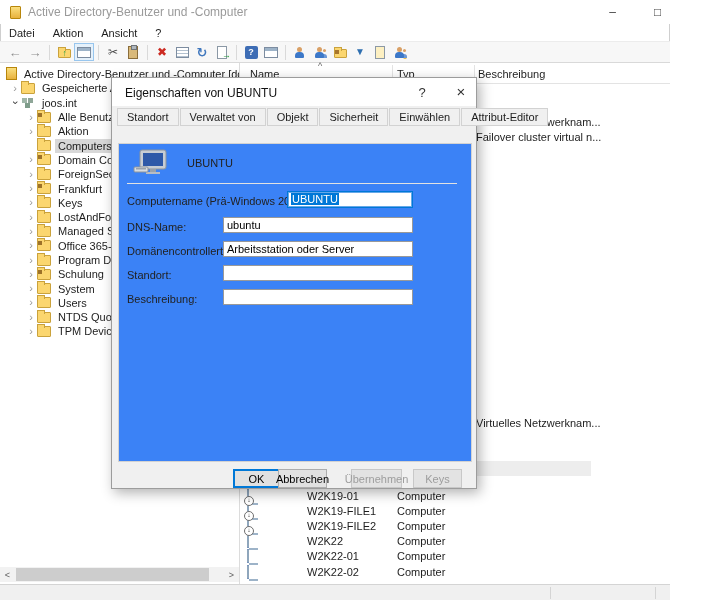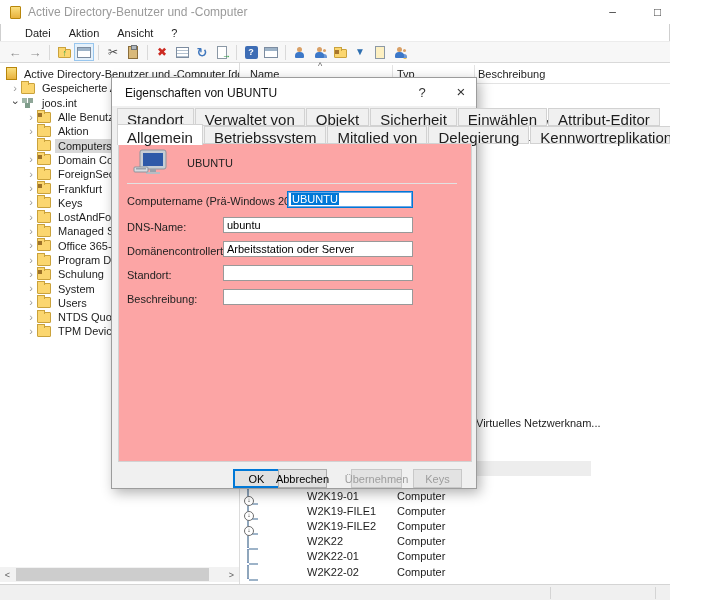--- a/index.html
+++ b/index.html
@@ -9,21 +9,21 @@
     font-family:"Liberation Sans","DejaVu Sans",sans-serif;
     background:#fff; box-shadow: inset 0 0 0 1px #cfcfcf;
   }
   
   .titlebar { position:absolute; left:0; top:0; width:726px; height:24px; background:#fff; display:flex; align-items:center; }
   .ic-console { width:11px; height:13px; margin-left:10px; background:linear-gradient(#fadf7e,#e8b23d); border:1px solid #b8860b; border-radius:1px; flex:none; }
   .title-text { margin-left:7px; font-size:12px; color:#9a9a9a; white-space:nowrap; }
   .win-controls { position:absolute; right:1px; top:0; height:24px; display:flex; }
   .win-btn { width:45px; height:24px; display:flex; align-items:center; justify-content:center; font-size:12px; color:#444; }
   
-  .menubar { position:absolute; left:0; top:24px; width:726px; height:17px; display:flex; align-items:center; font-size:11px; color:#1d1d1d; padding-left:16px; }
+  .menubar { position:absolute; left:0; top:24px; width:726px; height:17px; display:flex; align-items:center; font-size:11px; color:#1d1d1d; padding-left:0; }
   .menu-item { padding:1px 9px; }
   
   .toolbar { position:absolute; left:0; top:41px; width:726px; height:22px; background:#f7f7f7; border-top:1px solid #ececec; border-bottom:1px solid #d9d9d9; display:flex; align-items:center; padding-left:5px; }
   .tb-sep { width:1px; height:15px; background:#d9d9d9; margin:0 4px; flex:none; }
   .tb-btn { width:20px; height:18px; display:flex; align-items:center; justify-content:center; position:relative; flex:none; }
   .tb-btn.active { border:1px solid #98c6ee; background:#e5f1fb; }
   .g-arrow { font-size:13px; color:#8f8f8f; font-weight:bold; line-height:1; }
   .g-cut { font-size:12px; color:#4a4a4a; line-height:1; }
   .g-del { font-size:12px; color:#cc2a21; font-weight:bold; line-height:1; }
   .g-ref { font-size:13px; color:#4178be; font-weight:bold; line-height:1; }
@@ -95,23 +95,23 @@
   .st-div { position:absolute; top:2px; width:1px; height:12px; background:#d4d4d4; }
   
   .dialog { position:absolute; left:111px; top:77px; width:366px; height:412px; background:#f0f0f0; border:1px solid #9c9c9c; box-shadow:3px 4px 12px rgba(0,0,0,.3); z-index:20; }
   .dtitle { position:absolute; left:0; top:0; width:100%; height:28px; background:#fff; }
   .dtitle-text { position:absolute; left:13px; top:8px; font-size:12px; color:#111; }
   .d-help { position:absolute; left:302px; top:7px; font-size:13px; color:#333; width:16px; text-align:center; }
   .d-close { position:absolute; left:340px; top:5px; font-size:15px; color:#333; width:18px; text-align:center; }
   .tabrow { position:absolute; left:5px; display:flex; }
   .tabrow.r1 { top:30px; }
   .tabrow.r2 { top:48px; }
-  .tab { height:18px; padding:2px 9px 0; font-size:15px; color:#1d1d1d; background:#f0f0f0; border:1px solid #d2d2d2; margin-right:1px; white-space:nowrap; }
+  .tab { height:18px; padding:2px 9px 0; font-size:11px; color:#1d1d1d; background:#f0f0f0; border:1px solid #d2d2d2; margin-right:1px; white-space:nowrap; }
   .tab.active { background:#fff; border-bottom:none; height:21px; margin-top:-2px; padding-top:4px; position:relative; z-index:3; }
-  .page { position:absolute; left:6px; top:65px; width:354px; height:319px; background:#fca5a5; border:1px solid #d2d2d2; }
+  .page { position:absolute; left:6px; top:65px; width:354px; height:319px; background:#3b82f6; border:1px solid #d2d2d2; }
   .obj-icon { position:absolute; left:14px; top:5px; }
   .obj-name { position:absolute; left:68px; top:13px; font-size:11px; color:#222; }
   .psep { position:absolute; left:8px; right:14px; top:39px; border-top:1px solid #e2e2e2; }
   .flabel { position:absolute; left:8px; font-size:11px; color:#222; white-space:nowrap; }
   .fbox { position:absolute; height:17px; background:#fff; border:1px solid #999; font-size:11px; color:#000; padding:1px 3px; white-space:nowrap; }
   .fbox.focus { border:1px solid #0078d7; box-shadow:inset 0 0 0 1px #66a7e8; }
   .selval { background:#0078d7; color:#fff; padding:0 1px; }
   .dbtn { position:absolute; top:391px; height:19px; background:#e1e1e1; border:1px solid #adadad; font-size:11px; color:#000; display:flex; align-items:center; justify-content:center;text-align:center; }
   .dbtn.default { border:1px solid #0078d7; box-shadow:inset 0 0 0 1px #0078d7; }
   .dbtn.disabled { color:#9d9d9d; border-color:#c8c8c8; background:#e3e3e3; }
@@ -382,27 +382,20 @@
     </div>
 
     <div class="tabrow r1">
       <span class="tab">Standort</span>
       <span class="tab">Verwaltet von</span>
       <span class="tab">Objekt</span>
       <span class="tab">Sicherheit</span>
       <span class="tab">Einwählen</span>
       <span class="tab">Attribut-Editor</span>
     </div>
-    <div class="tabrow r2">
-      <span class="tab active">Allgemein</span>
-      <span class="tab">Betriebssystem</span>
-      <span class="tab">Mitglied von</span>
-      <span class="tab">Delegierung</span>
-      <span class="tab">Kennwortreplikation</span>
-    </div>
 
     <div class="page">
       <span class="obj-icon">
         <svg width="36" height="30" viewBox="0 0 36 30">
           <rect x="7" y="1" width="26" height="19" rx="2" fill="#c7cdd4" stroke="#8d949c"></rect>
           <rect x="10" y="4" width="20" height="13" fill="#2e59a8"></rect>
           <rect x="17" y="20" width="6" height="3" fill="#9aa2ab"></rect>
           <rect x="13" y="23" width="14" height="2" fill="#b7bdc4"></rect>
           <rect x="1" y="18" width="14" height="5" rx="1" fill="#d7dce1" stroke="#8d949c"></rect>
           <rect x="3" y="19" width="10" height="1.5" fill="#9aa2ab"></rect>

